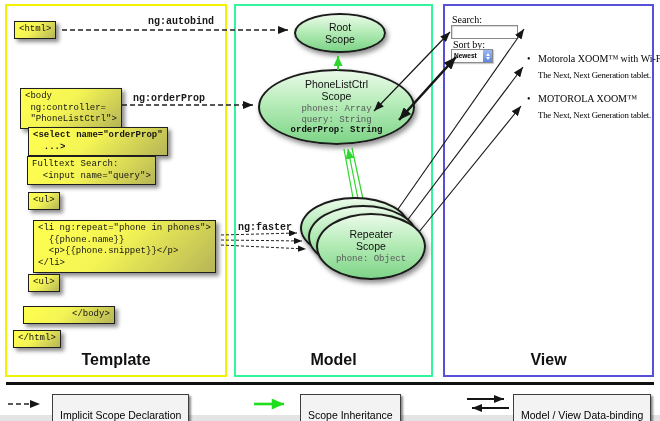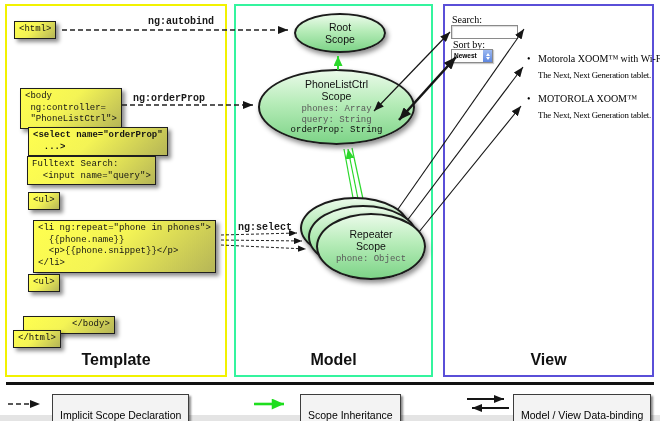--- a/index.html
+++ b/index.html
@@ -30,21 +30,21 @@
   
   .ellipse{position:absolute;z-index:3;border:2px solid #1b1b1b;border-radius:50%;
            background:linear-gradient(180deg,#eafae9 0%,#b6ecb8 45%,#7ed488 100%);
            box-shadow:2px 3px 5px rgba(0,0,0,.45);box-sizing:border-box;
            display:flex;flex-direction:column;align-items:center;justify-content:center;}
   .ellipse .etitle{font-size:10.5px;font-weight:bold;font-weight:normal;color:#101010;
                    text-align:center;white-space:pre;line-height:1.15;}
   .ellipse .eprops{font-family:"Liberation Mono","DejaVu Sans Mono",monospace;font-size:9px;
                    color:#5a5a5a;white-space:pre;line-height:1.2;margin-top:2px;}
   .ellipse .epropb{font-family:"Liberation Mono","DejaVu Sans Mono",monospace;font-size:9px;
-                   color:#0d0d0d;font-weight:normal;white-space:pre;line-height:1.2;}
+                   color:#0d0d0d;font-weight:bold;white-space:pre;line-height:1.2;}
   .ellipse.backdrop{z-index:2;}
 
   
   .vlabel{position:absolute;font-family:"Liberation Serif","DejaVu Serif",serif;
           font-size:10px;color:#000;}
   .vinput{position:absolute;left:451px;top:25px;width:65px;height:12px;background:#fff;
           border:1px solid #8a8a8a;box-shadow:inset 1px 1px 1px rgba(0,0,0,.15);}
   .vselect{position:absolute;left:451px;top:49px;width:40px;height:12px;background:#fdfdfd;
            border:1px solid #8a8a8a;display:flex;align-items:stretch;
            box-shadow:1px 1px 1px rgba(0,0,0,.2);}
@@ -128,26 +128,26 @@
   <div class="codebox bold" style="left:28px;top:127px;">&lt;select name="orderProp"
   ...&gt;</div>
   <div class="codebox" style="left:27px;top:156px;">Fulltext Search:
   &lt;input name="query"&gt;</div>
   <div class="codebox" style="left:28px;top:192px;">&lt;ul&gt;</div>
   <div class="codebox" style="left:33px;top:220px;">&lt;li ng:repeat="phone in phones"&gt;
   {{phone.name}}
   &lt;p&gt;{{phone.snippet}}&lt;/p&gt;
 &lt;/li&gt;</div>
   <div class="codebox" style="left:28px;top:274px;">&lt;ul&gt;</div>
-  <div class="codebox" style="left:23px;top:316px;padding-left:48px;">&lt;/body&gt;</div>
+  <div class="codebox" style="left:23px;top:306px;padding-left:48px;">&lt;/body&gt;</div>
   <div class="codebox" style="left:13px;top:330px;">&lt;/html&gt;</div>
 
   <div class="dirlabel" style="left:148px;top:16px;">ng:autobind</div>
   <div class="dirlabel" style="left:133px;top:93px;">ng:orderProp</div>
-  <div class="dirlabel" style="left:238px;top:222px;">ng:select</div>
+  <div class="dirlabel" style="left:238px;top:222px;">ng:faster</div>
 
   <div class="ellipse" style="left:294px;top:13px;width:92px;height:40px;">
     <div class="etitle">Root
 Scope</div>
   </div>
 
   <div class="ellipse" style="left:258px;top:69px;width:157px;height:76px;">
     <div class="etitle">PhoneListCtrl
 Scope</div>
     <div class="eprops">phones: Array

